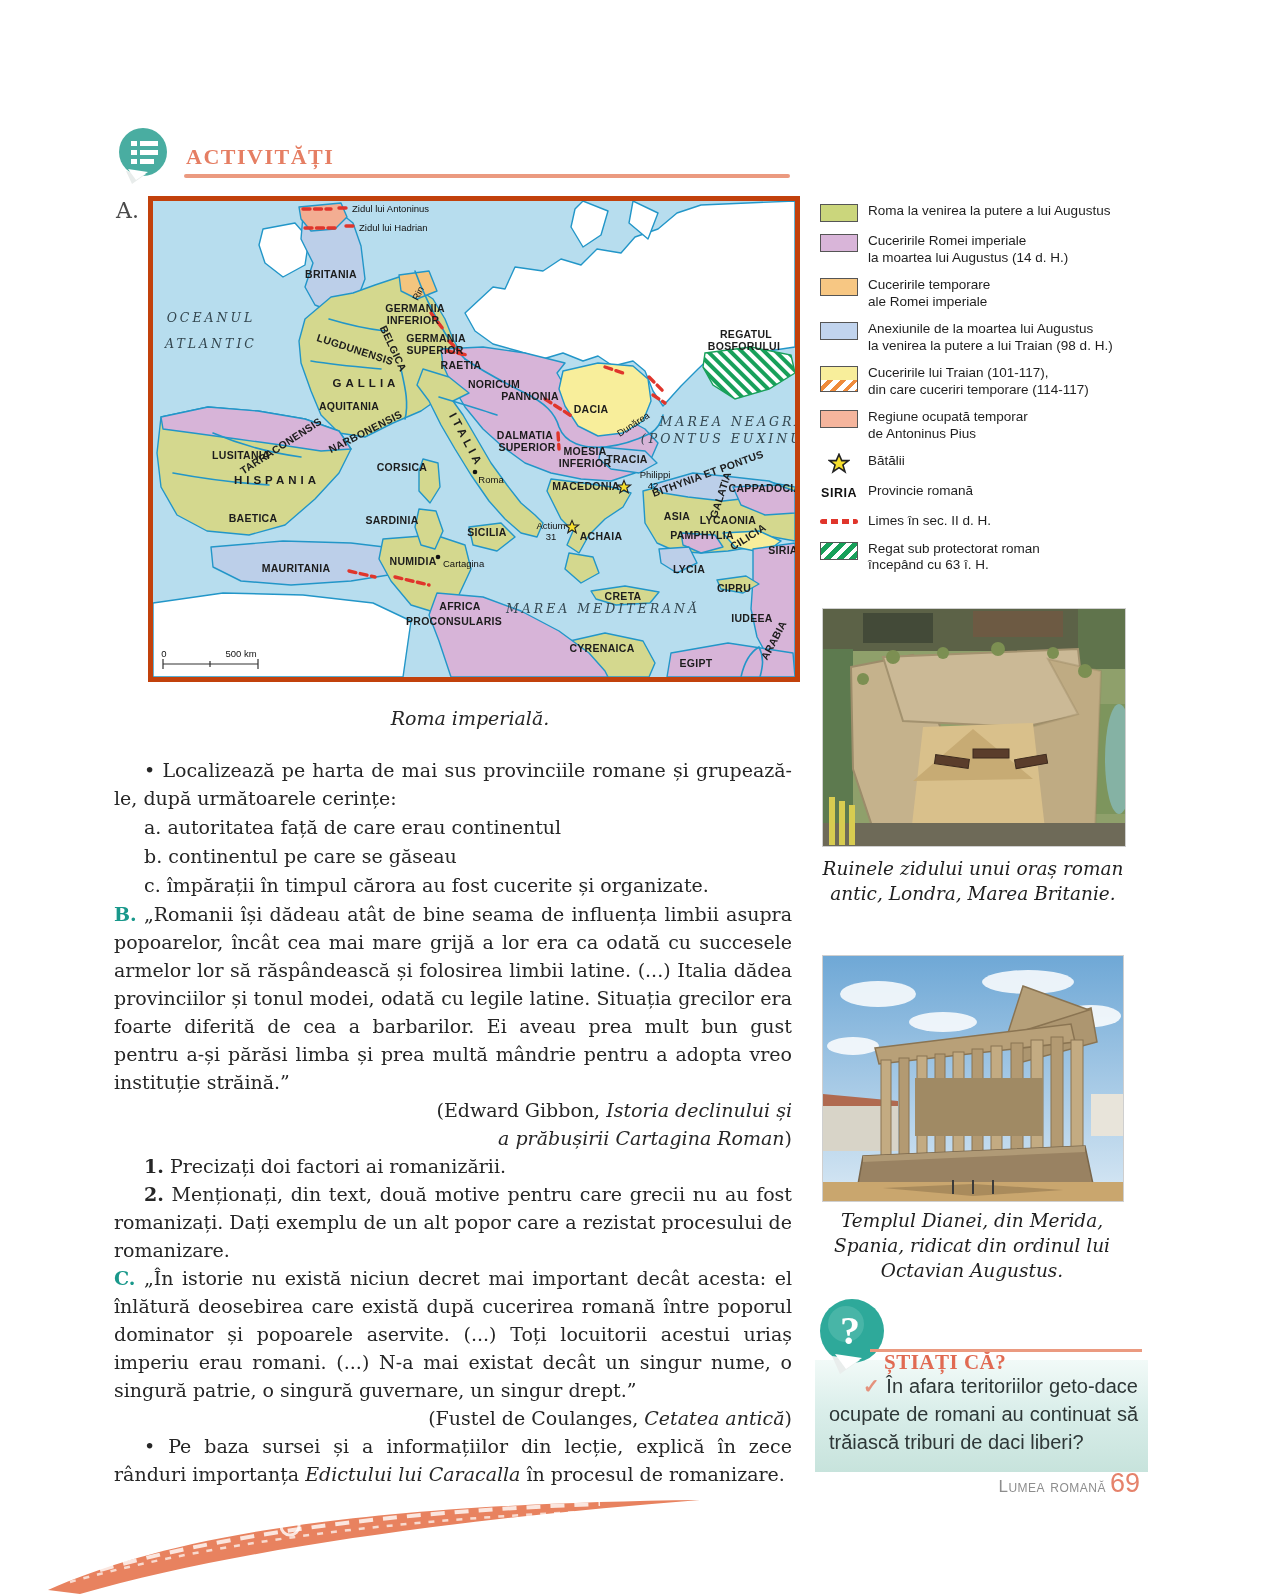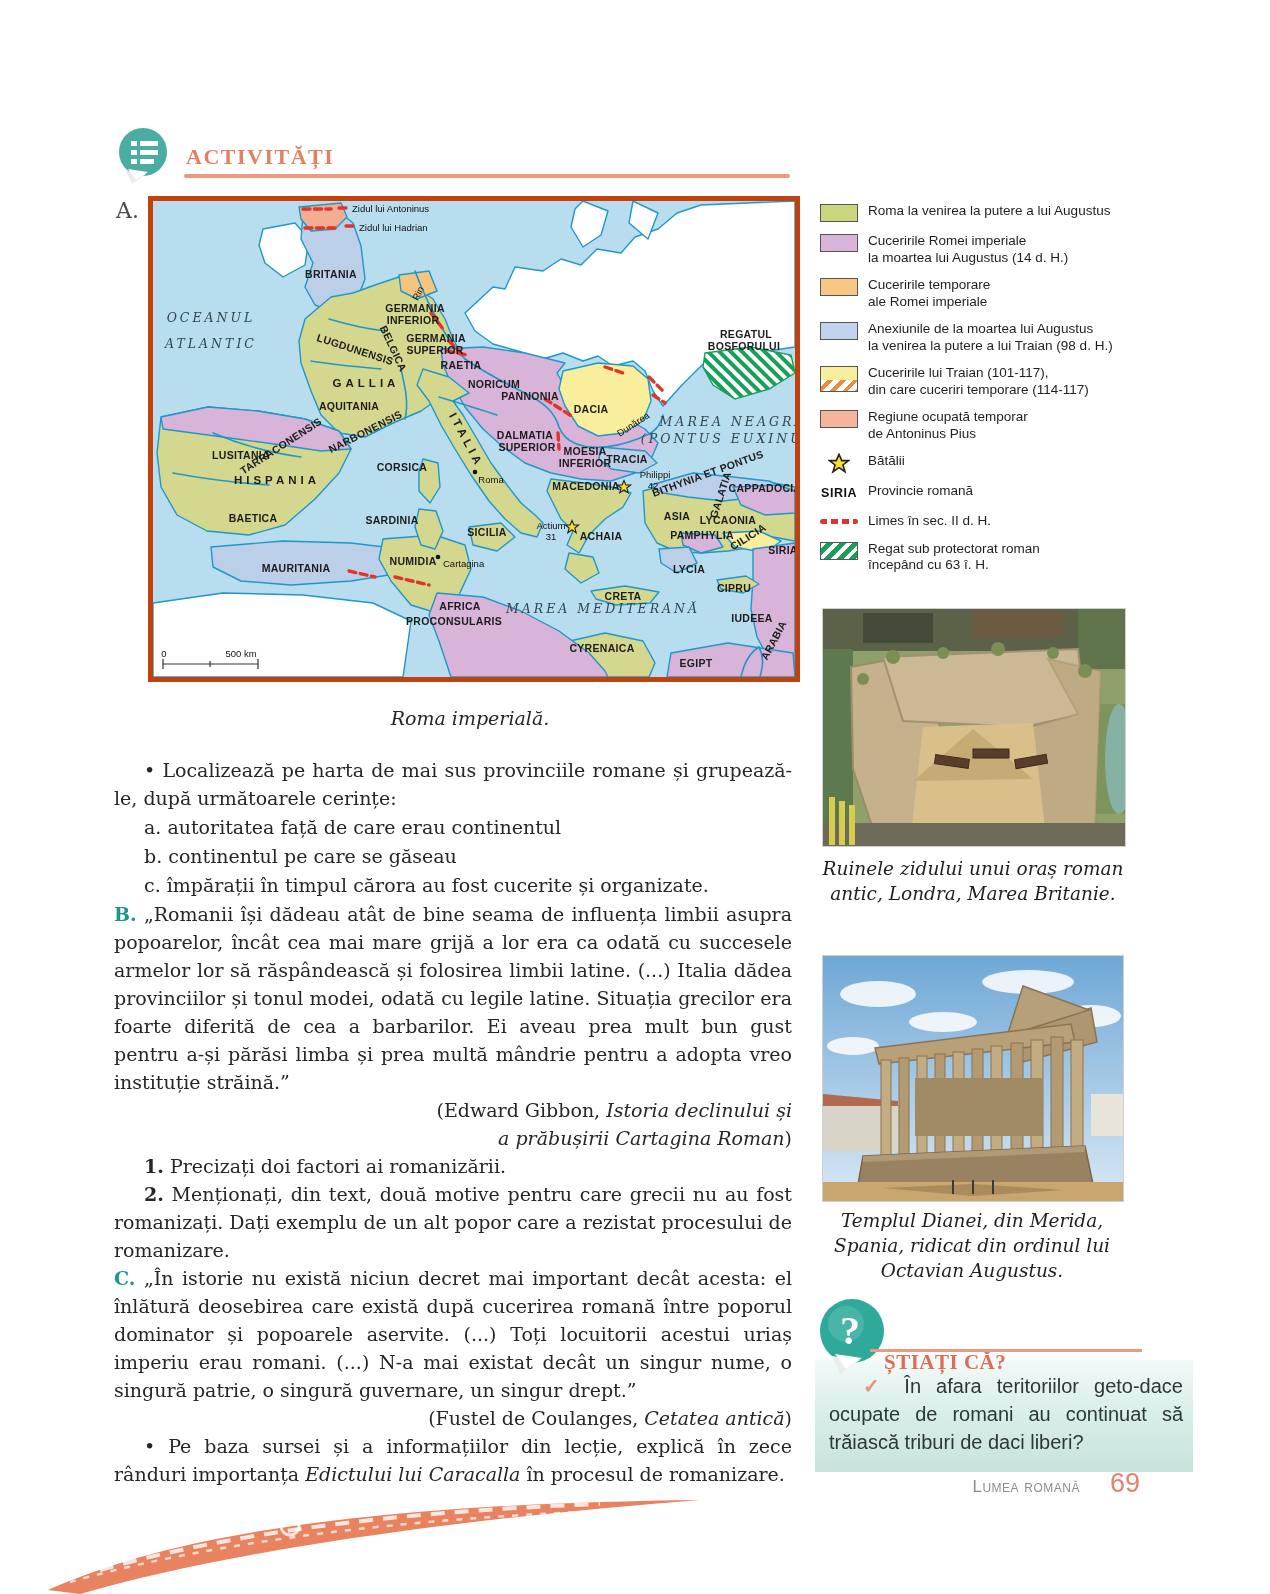--- a/index.html
+++ b/index.html
@@ -48,33 +48,33 @@
      repeating-linear-gradient(135deg,#fff 0 5px,#ef8b3c 5px 9px);}
   .sw-limes{border:none;height:5px;margin-top:6px;border-radius:3px;
      background:repeating-linear-gradient(90deg,#e0352b 0 7px,rgba(0,0,0,0) 7px 11px);}
   .sw-hatchg{background:repeating-linear-gradient(135deg,#fff 0 4px,#18a05a 4px 9px);}
   .sw-none{border:none;background:none;display:flex;align-items:center;justify-content:center;}
   .lg-siria{font-weight:bold;font-size:12.5px;letter-spacing:.5px;color:#111;}
   .photo{position:absolute;border:1px solid #cfcfcf;overflow:hidden;}
   .photo svg{display:block;}
   .fig-cap{position:absolute;text-align:center;font-style:italic;font-size:18.5px;line-height:25px;color:#1f1f1f;}
   
-  .dyk-box{position:absolute;left:815px;top:1360px;width:378px;height:112px;
+  .dyk-box{position:absolute;left:815px;top:1360px;width:333px;height:112px;
            background:linear-gradient(#f2faf8 0%,#daeeea 45%,#c7e3dc 100%);}
   .dyk-text{padding:12px 10px 0 14px;font-family:"Liberation Sans",sans-serif;
             font-size:20px;line-height:28px;color:#2e3737;text-align:justify;}
   .dyk-text .first{ text-indent:34px;display:block;}
   .check{color:#e4917c;font-weight:bold;}
   .dyk-icon{position:absolute;left:816px;top:1296px;width:76px;height:78px;}
   .dyk-title{position:absolute;left:884px;top:1318px;font-family:"Liberation Serif",serif;
              font-weight:bold;font-size:21px;letter-spacing:.5px;color:#e06a52;margin-top:32px;}
   .dyk-rule{position:absolute;left:870px;top:1349px;width:272px;height:3px;background:#eb9a80;}
   
   .footer{position:absolute;left:830px;top:1468px;width:310px;display:flex;justify-content:flex-end;
-          align-items:baseline;gap:30px;}
+          align-items:baseline;gap:4px;}
   .footer .chap{font-family:"Liberation Sans",sans-serif;font-variant:small-caps;
                 font-size:17px;letter-spacing:.5px;color:#8d8d8d;}
   .footer .pnum{font-family:"Liberation Sans",sans-serif;font-size:27px;color:#e5826b;}
   .swirl{position:absolute;left:40px;top:1478px;width:700px;height:116px;}
 </style>
 </head>
 <body>
 
 <div class="page">
 

